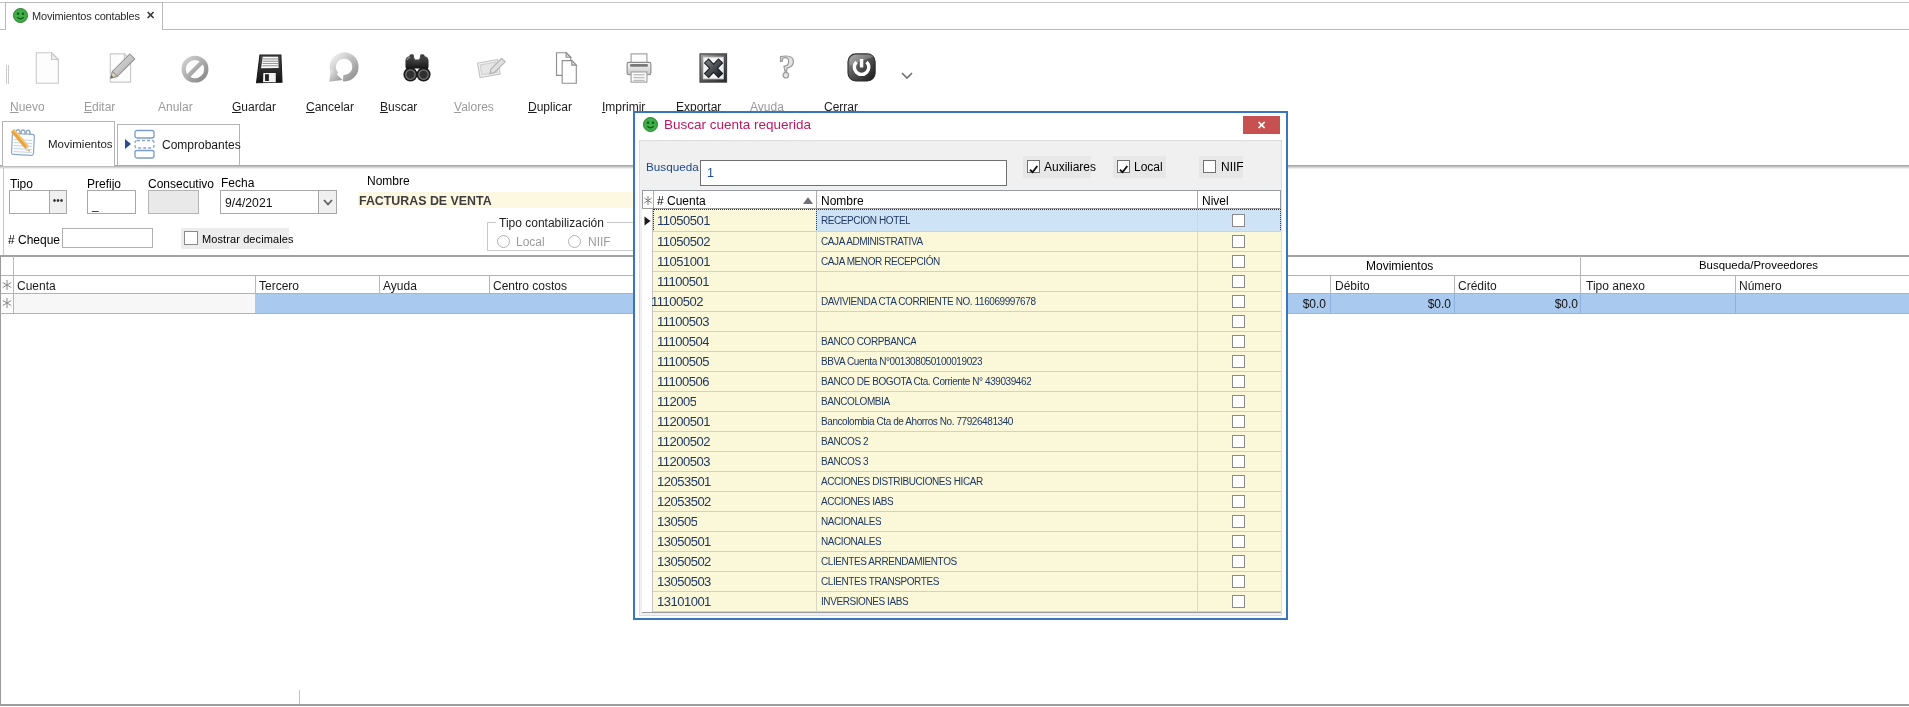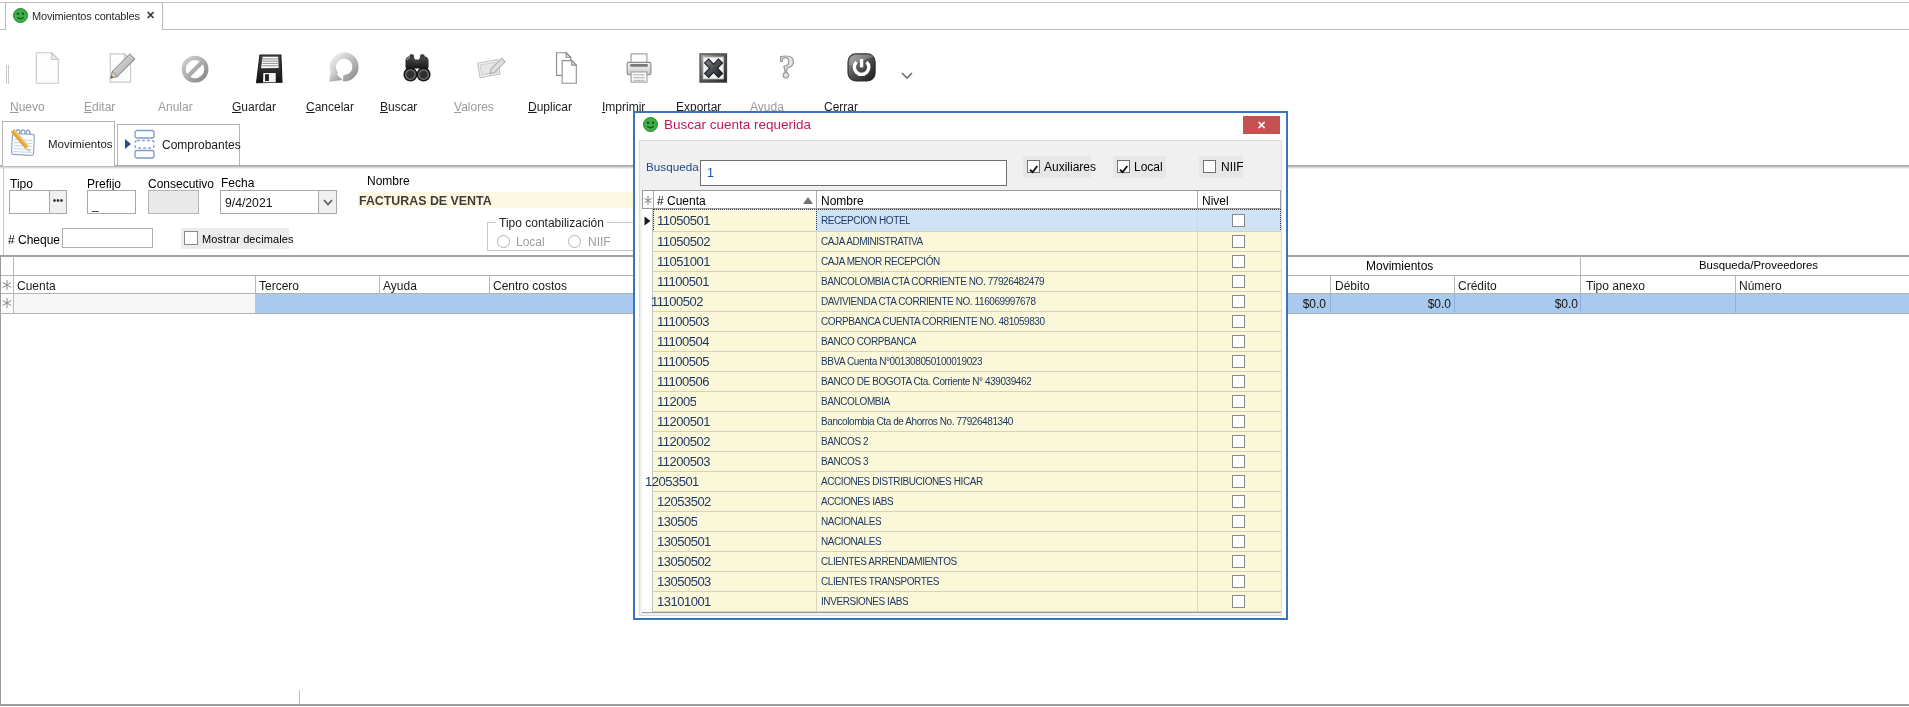--- a/index.html
+++ b/index.html
@@ -413,39 +413,37 @@
     <div class="dcell" style="left:15px">11051001</div>
     <div class="dcell nm" style="left:179px">CAJA MENOR RECEPCIÓN</div>
     <div class="nbox"></div>
   </div>
 <div class="drow" style="top:272px">
     <div class="icell"></div>
     <div class="cv1"></div>
     <div class="cv2"></div>
     <div class="rline"></div>
     <div class="dcell" style="left:15px">11100501</div>
-    <div class="dcell nm" style="left:179px">BANCOLOMBIA CTA CORRIENTE NO. 77926482479</div>
     <div class="nbox"></div>
   </div>
 <div class="drow" style="top:292px">
     <div class="icell"></div>
     <div class="cv1"></div>
     <div class="cv2"></div>
     <div class="rline"></div>
     <div class="dcell" style="left:9px">11100502</div>
     <div class="dcell nm" style="left:179px">DAVIVIENDA CTA CORRIENTE NO. 116069997678</div>
     <div class="nbox"></div>
   </div>
 <div class="drow" style="top:312px">
     <div class="icell"></div>
     <div class="cv1"></div>
     <div class="cv2"></div>
     <div class="rline"></div>
     <div class="dcell" style="left:15px">11100503</div>
-    <div class="dcell nm" style="left:179px">CORPBANCA CUENTA CORRIENTE NO. 481059830</div>
     <div class="nbox"></div>
   </div>
 <div class="drow" style="top:332px">
     <div class="icell"></div>
     <div class="cv1"></div>
     <div class="cv2"></div>
     <div class="rline"></div>
     <div class="dcell" style="left:15px">11100504</div>
     <div class="dcell nm" style="left:179px">BANCO CORPBANCA</div>
     <div class="nbox"></div>
@@ -502,21 +500,21 @@
     <div class="rline"></div>
     <div class="dcell" style="left:15px">11200503</div>
     <div class="dcell nm" style="left:179px">BANCOS 3</div>
     <div class="nbox"></div>
   </div>
 <div class="drow" style="top:472px">
     <div class="icell"></div>
     <div class="cv1"></div>
     <div class="cv2"></div>
     <div class="rline"></div>
-    <div class="dcell" style="left:3px">12053501</div>
+    <div class="dcell" style="left:15px">12053501</div>
     <div class="dcell nm" style="left:179px">ACCIONES DISTRIBUCIONES HICAR</div>
     <div class="nbox"></div>
   </div>
 <div class="drow" style="top:492px">
     <div class="icell"></div>
     <div class="cv1"></div>
     <div class="cv2"></div>
     <div class="rline"></div>
     <div class="dcell" style="left:15px">12053502</div>
     <div class="dcell nm" style="left:179px">ACCIONES IABS</div>

